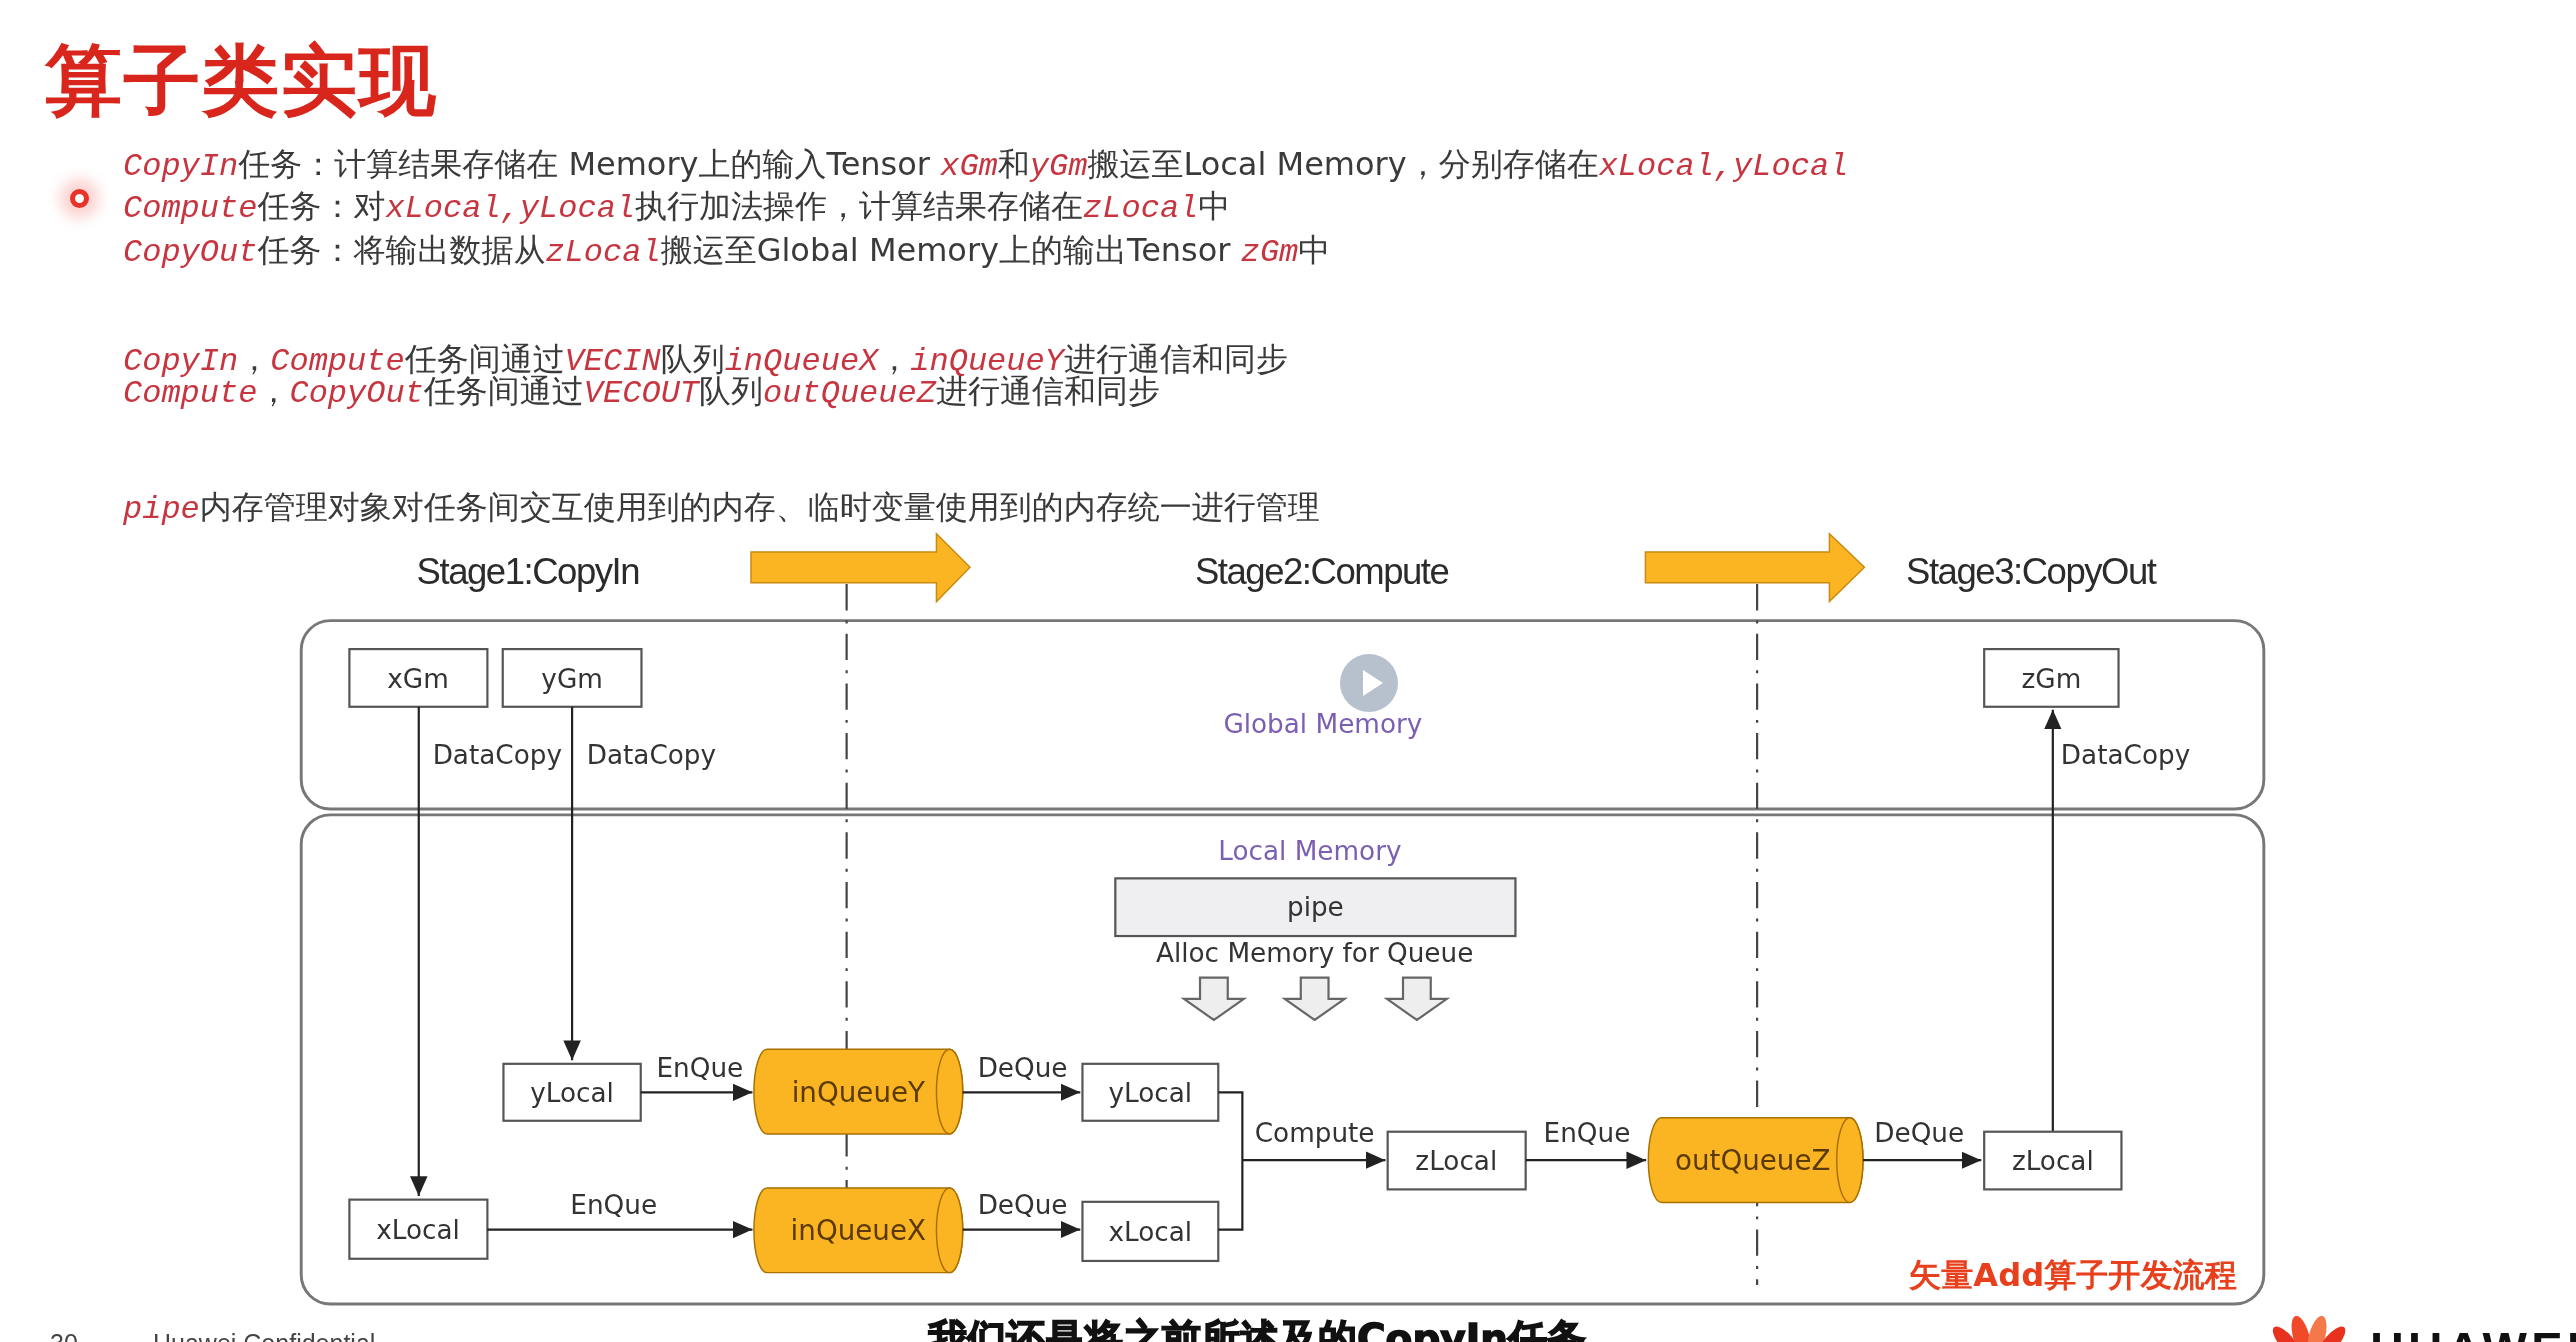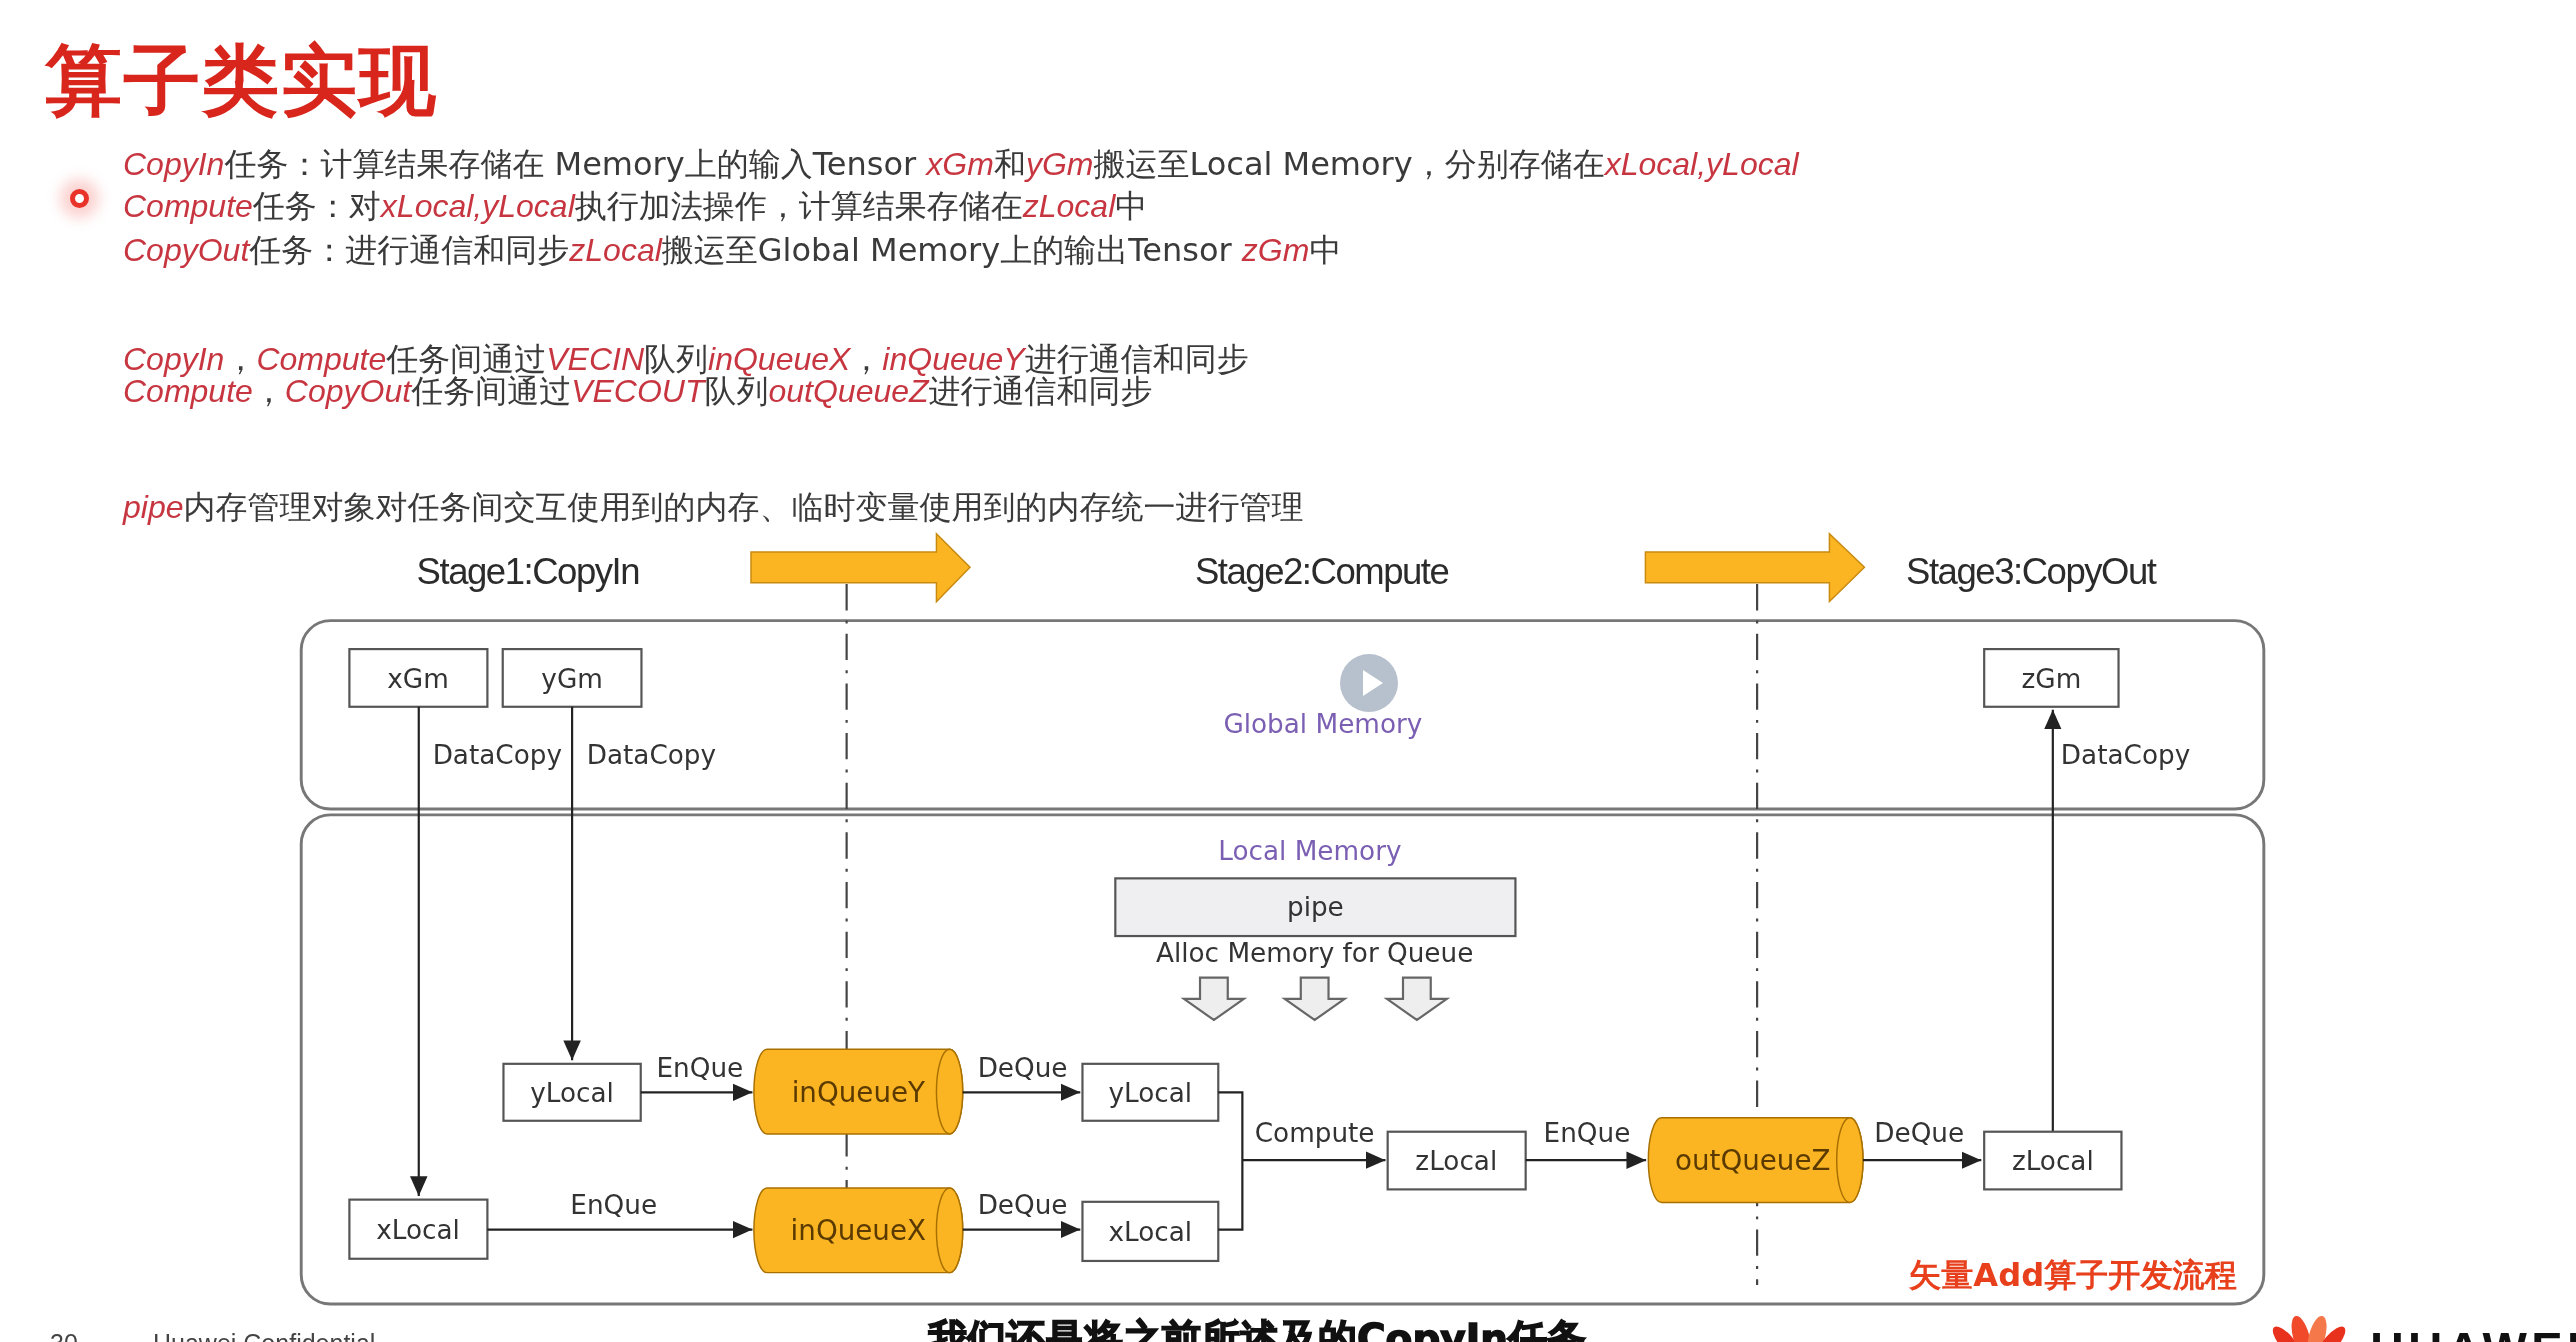--- a/index.html
+++ b/index.html
@@ -4,21 +4,21 @@
 <style>
   html, body { margin:0; padding:0; background:#ffffff; }
   body { width:2576px; height:1342px; position:relative; overflow:hidden;
          font-family:"DejaVu Sans", sans-serif; color:#333; }
   .abs { position:absolute; }
   #slide-title { left:45px; top:37px; font-size:77px; font-weight:bold; color:#d8261c;
                  letter-spacing:1.5px; line-height:88px; white-space:nowrap;
                  font-family:Liberation Serif, serif; }
   .line { position:absolute; left:123px; font-size:32px; line-height:41px; white-space:nowrap;
           color:#3a3a3a; font-family:"DejaVu Sans", sans-serif; }
-  .code { color:#c73640; font-style:italic; font-family:Liberation Sans, sans-serif; }
+  .code { color:#c73640; font-style:italic; font-family:Liberation Mono, monospace; }
   #laser-dot { left:70px; top:189px; width:19px; height:19px; border-radius:50%;
                background:#fff; border:5.1px solid #e8322a; box-sizing:border-box;
                box-shadow:0 0 13px 10.2px rgba(240,80,70,0.25); }
   svg#diagram { position:absolute; left:0; top:0; }
   .stage { font-family:"Liberation Sans", sans-serif; font-size:50px; fill:#2b2b2b; letter-spacing:-2px; }
   .box-label { font-family:"DejaVu Sans", sans-serif; font-size:36px; fill:#333; }
   .edge-label { font-family:"DejaVu Sans", sans-serif; font-size:36px; fill:#333; }
   .mem-label { font-family:"DejaVu Sans", sans-serif; font-size:36px; fill:#7b5fb3; }
   .queue-label { font-family:"DejaVu Sans", sans-serif; font-size:38px; fill:#5a3a00; }
   .caption { font-family:"DejaVu Sans", sans-serif; font-size:44px; font-weight:bold; fill:#e8401c; }
@@ -35,21 +35,21 @@
   #huawei-word { left:2370px; top:1321px; font-size:47px; font-weight:bold; color:#111; letter-spacing:4.4px;
                  font-family:"Liberation Sans", sans-serif; }
 </style>
 </head>
 <body>
 
 <div class="abs" id="slide-title">算子类实现</div>
 
 <div class="line" style="top:144px"><span class="code">CopyIn</span><span>任务：计算结果存储在 Memory上的输入Tensor </span><span class="code">xGm</span><span>和</span><span class="code">yGm</span><span>搬运至Local Memory，分别存储在</span><span class="code">xLocal,yLocal</span></div>
 <div class="line" style="top:186px"><span class="code">Compute</span><span>任务：对</span><span class="code">xLocal,yLocal</span><span>执行加法操作，计算结果存储在</span><span class="code">zLocal</span><span>中</span></div>
-<div class="line" style="top:230px"><span class="code">CopyOut</span><span>任务：进行通信和同步</span><span class="code">zLocal</span><span>搬运至Global Memory上的输出Tensor </span><span class="code">zGm</span><span>中</span></div>
+<div class="line" style="top:230px"><span class="code">CopyOut</span><span>任务：将输出数据从</span><span class="code">zLocal</span><span>搬运至Global Memory上的输出Tensor </span><span class="code">zGm</span><span>中</span></div>
 <div class="line" style="top:339px"><span class="code">CopyIn</span><span>，</span><span class="code">Compute</span><span>任务间通过</span><span class="code">VECIN</span><span>队列</span><span class="code">inQueueX</span><span>，</span><span class="code">inQueueY</span><span>进行通信和同步</span></div>
 <div class="line" style="top:371px"><span class="code">Compute</span><span>，</span><span class="code">CopyOut</span><span>任务间通过</span><span class="code">VECOUT</span><span>队列</span><span class="code">outQueueZ</span><span>进行通信和同步</span></div>
 <div class="line" style="top:487px"><span class="code">pipe</span><span>内存管理对象对任务间交互使用到的内存、临时变量使用到的内存统一进行管理</span></div>
 
 <div class="abs" id="laser-dot"></div>
 
 <svg id="diagram" width="2576" height="1342" viewBox="0 0 3527 1838">
   <defs>
     <marker id="arrowhead" markerWidth="10" markerHeight="10" refX="9" refY="5" orient="auto" markerUnits="strokeWidth">
       <path d="M0,1 L9,5 L0,9 z" fill="#222"></path>

